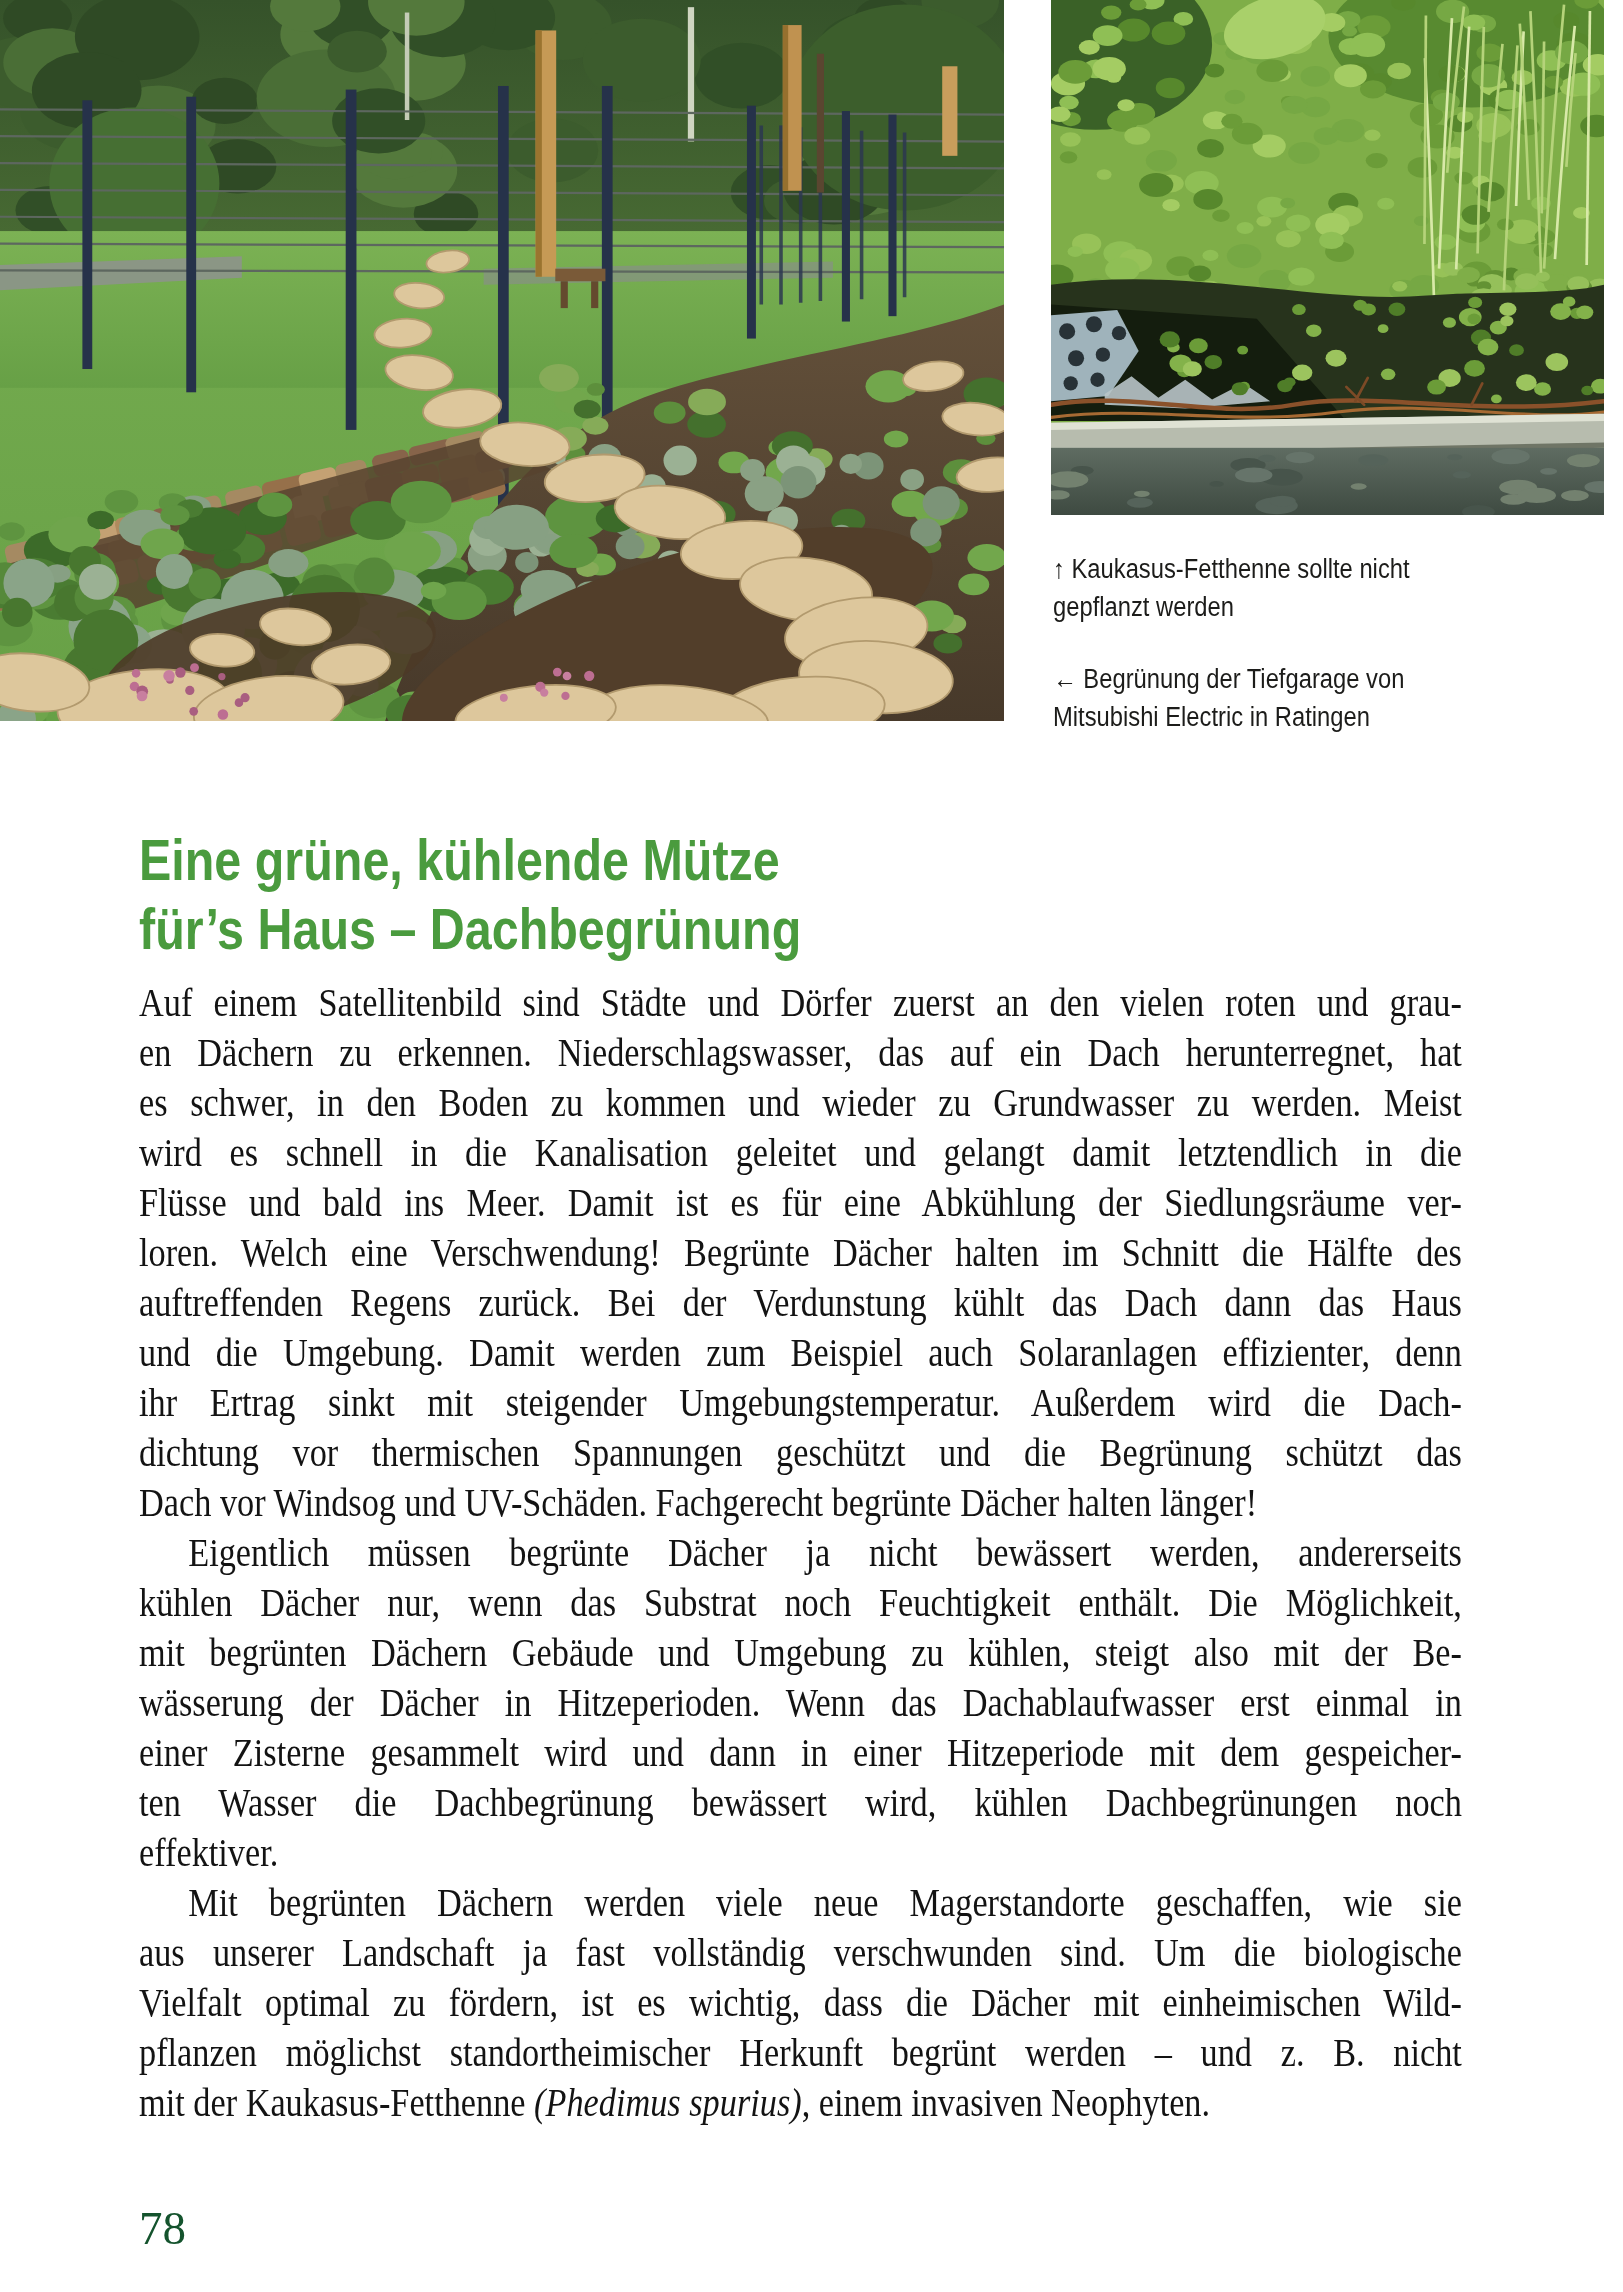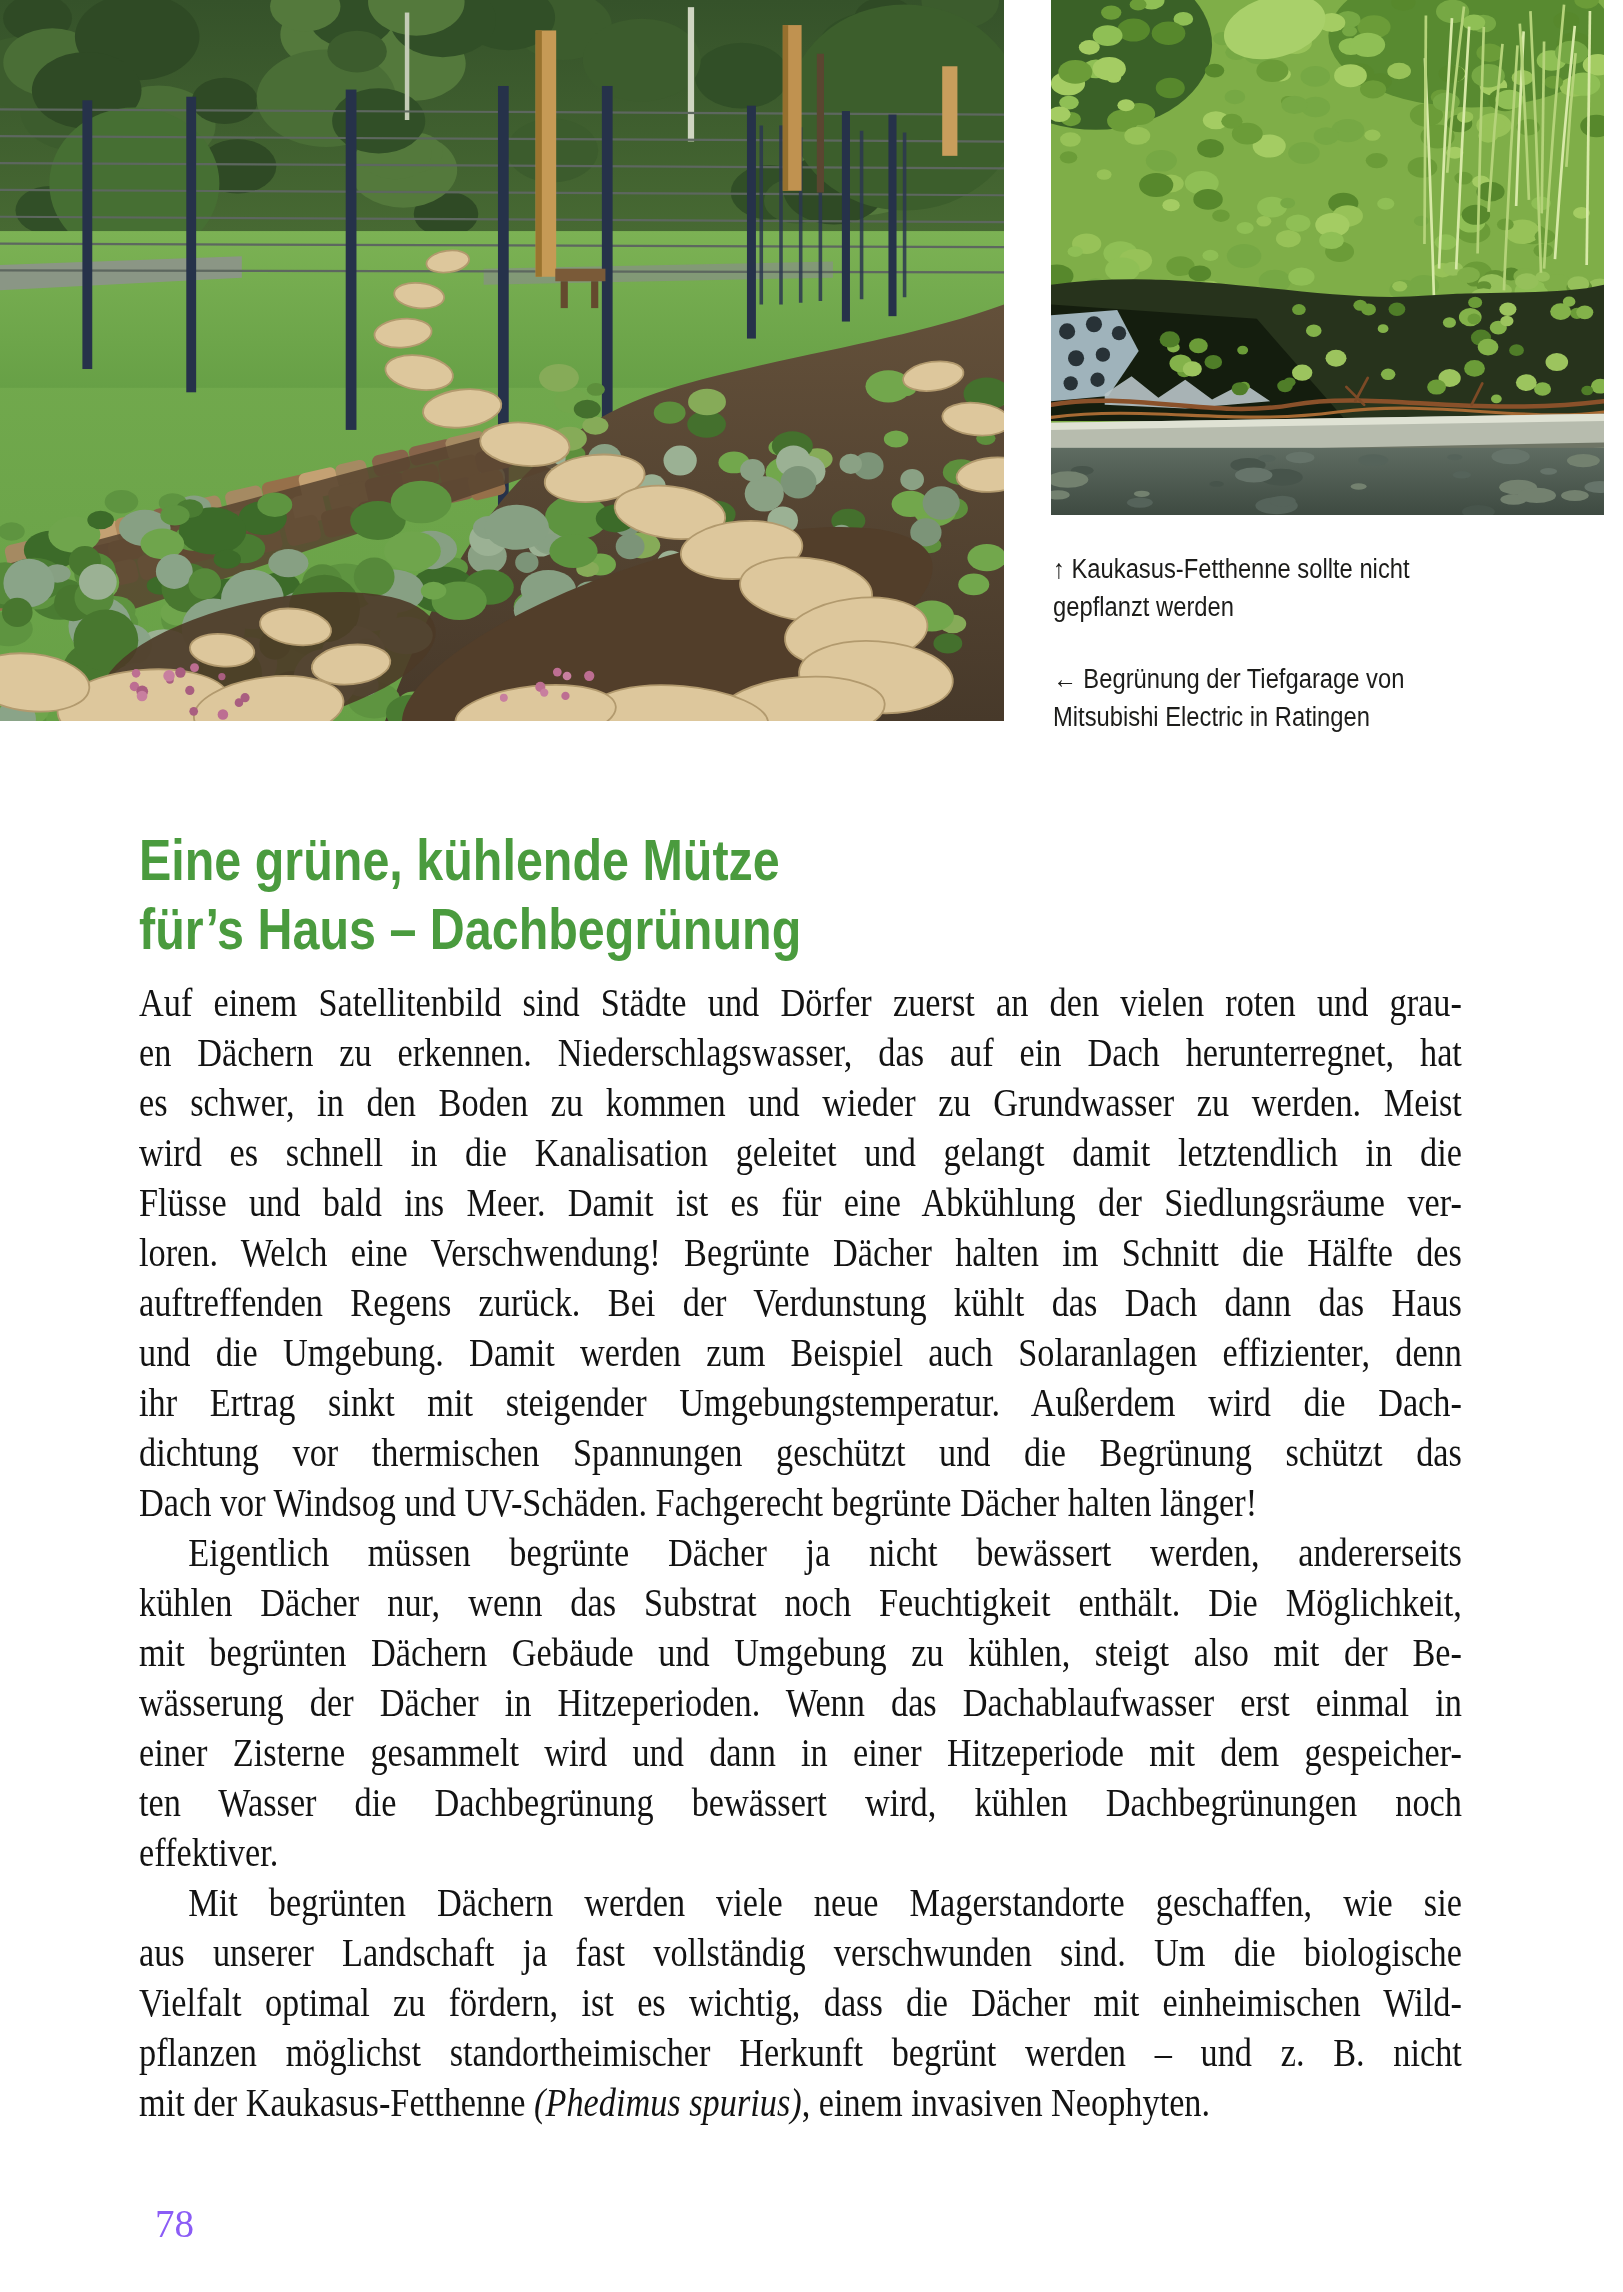--- a/index.html
+++ b/index.html
@@ -18,21 +18,21 @@
            transform:scaleX(0.85);transform-origin:0 0;letter-spacing:0;}
   .heading .hline{display:block;}
   .bodytext{position:absolute;left:139px;top:978px;width:1505px;
             transform:scaleX(0.879);transform-origin:0 0;}
   .bline{font-family:"Liberation Serif",serif;font-size:39px;line-height:50px;
          color:#131313;text-align:left;}
   .bline.just{text-align:justify;text-align-last:justify;}
   .bline.ind{text-indent:56px;}
   .bline .it{font-style:italic;}
   .pagenum{position:absolute;left:139px;top:2201px;font-family:"Liberation Serif",serif;
-           font-size:39px;color:#8b5cf6;margin-left:16px;}
+           font-size:47px;color:#14532d;}
 </style>
 </head>
 <body>
 
 <div class="page">
 
   <figure class="photo photo-left">
     <svg viewBox="0 0 1121 805" preserveAspectRatio="none">
       <defs>
         <linearGradient id="lpTrees" x1="0" y1="0" x2="0" y2="1">

